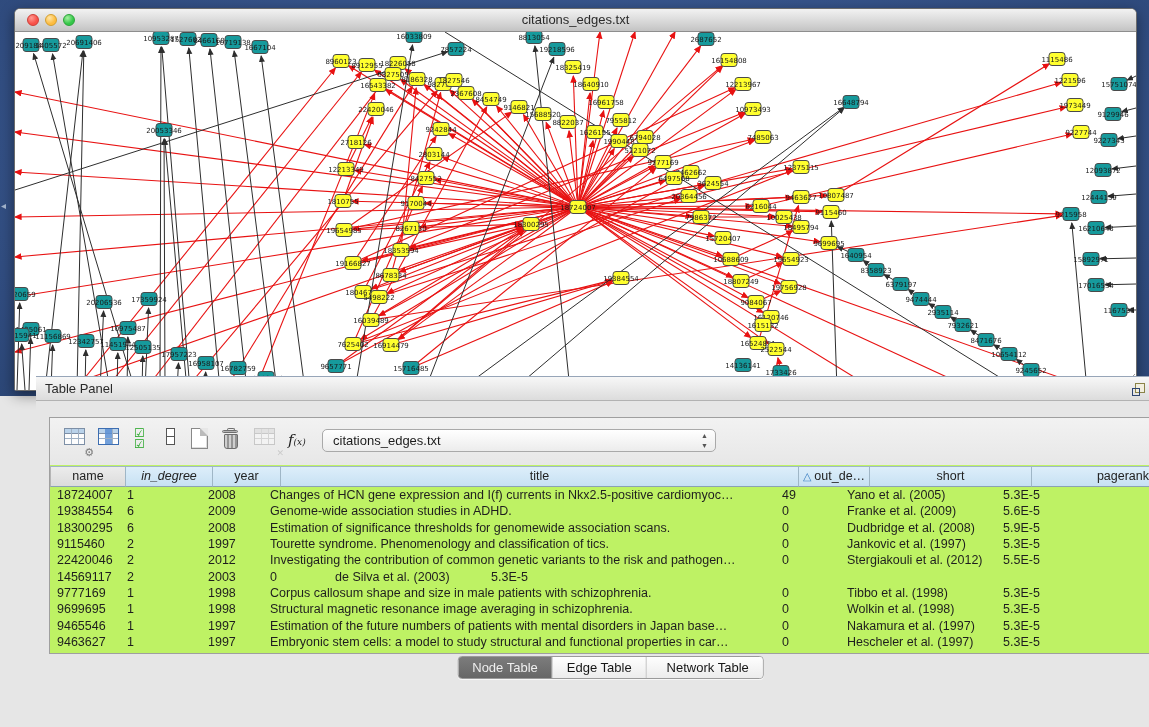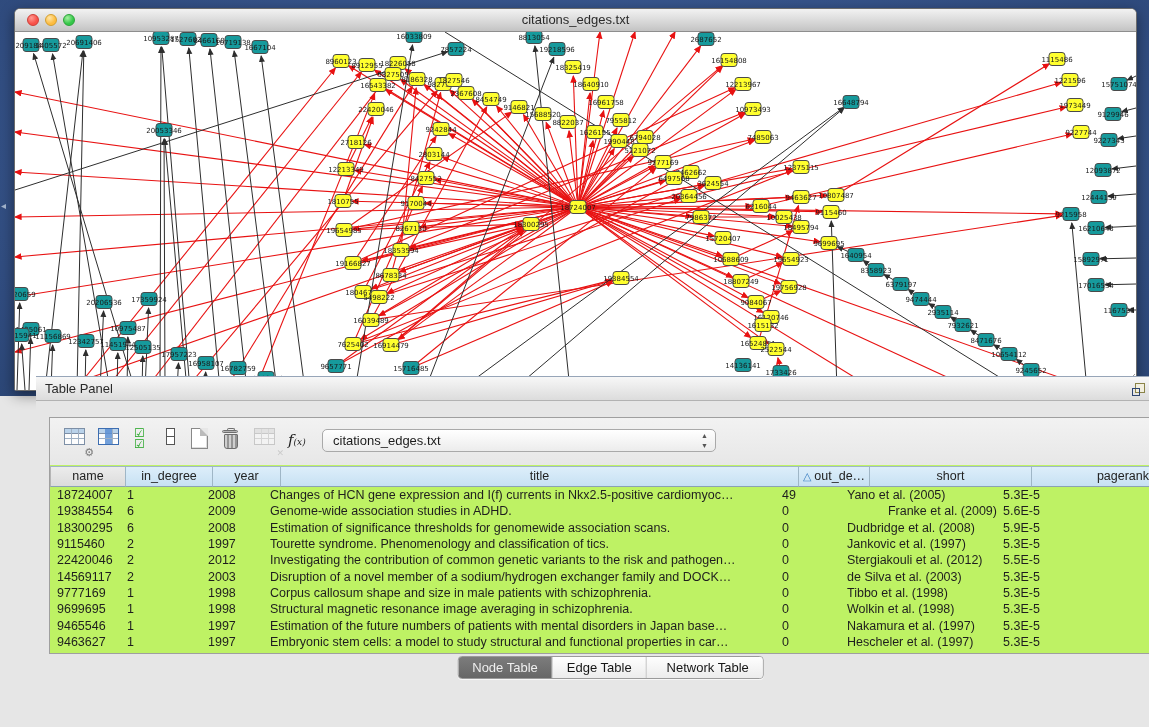--- a/index.html
+++ b/index.html
@@ -861,21 +861,21 @@
       <div class="tb-icon fx-ic" style="left:238px;width:30px">f<small>(x)</small></div>
       <div class="table-select">
         <span class="val">citations_edges.txt</span>
         <span class="spin">▲<br>▼</span>
       </div>
     </div>
 
     <div class="grid-area">
       <div class="hdr" id="thead">
           <div class="hcell first" style="width: 76px;">name</div>
-          <div class="hcell" style="width: 87px;">in_degree</div>
+          <div class="hcell" style="width: 87px; font-style: italic;">in_degree</div>
           <div class="hcell" style="width: 68px;">year</div>
           <div class="hcell" style="width: 518px;">title</div>
           <div class="hcell" style="width: 71px;"><span class="sortg">△</span>out_de…</div>
           <div class="hcell" style="width: 162px;">short</div>
           <div class="hcell" style="width: 118px; text-align: right;">pagerank</div>
         </div>
       <div class="rowswrap" id="tbody">
           <div class="trow">
             <div class="tcell" style="width: 70px;">18724007</div>
             <div class="tcell" style="width: 81px;">1</div>
@@ -884,21 +884,21 @@
             <div class="tcell" style="width: 65px;">49</div>
             <div class="tcell" style="width: 156px;">Yano et al. (2005)</div>
             <div class="tcell" style="width: 112px;">5.3E-5</div>
           </div>
           <div class="trow">
             <div class="tcell" style="width: 70px;">19384554</div>
             <div class="tcell" style="width: 81px;">6</div>
             <div class="tcell" style="width: 62px;">2009</div>
             <div class="tcell" style="width: 512px;">Genome-wide association studies in ADHD.</div>
             <div class="tcell" style="width: 65px;">0</div>
-            <div class="tcell" style="width: 156px; text-align: right;">Franke et al. (2009)</div>
+            <div class="tcell" style="width: 156px;">Franke et al. (2009)</div>
             <div class="tcell" style="width: 112px;">5.6E-5</div>
           </div>
           <div class="trow">
             <div class="tcell" style="width: 70px;">18300295</div>
             <div class="tcell" style="width: 81px;">6</div>
             <div class="tcell" style="width: 62px;">2008</div>
             <div class="tcell" style="width: 512px;">Estimation of significance thresholds for genomewide association scans.</div>
             <div class="tcell" style="width: 65px;">0</div>
             <div class="tcell" style="width: 156px;">Dudbridge et al. (2008)</div>
             <div class="tcell" style="width: 112px;">5.9E-5</div>
@@ -918,21 +918,20 @@
             <div class="tcell" style="width: 62px;">2012</div>
             <div class="tcell" style="width: 512px;">Investigating the contribution of common genetic variants to the risk and pathogen…</div>
             <div class="tcell" style="width: 65px;">0</div>
             <div class="tcell" style="width: 156px;">Stergiakouli et al. (2012)</div>
             <div class="tcell" style="width: 112px;">5.5E-5</div>
           </div>
           <div class="trow">
             <div class="tcell" style="width: 70px;">14569117</div>
             <div class="tcell" style="width: 81px;">2</div>
             <div class="tcell" style="width: 62px;">2003</div>
-            <div class="tcell" style="width: 512px;">Disruption of a novel member of a sodium/hydrogen exchanger family and DOCK…</div>
             <div class="tcell" style="width: 65px;">0</div>
             <div class="tcell" style="width: 156px;">de Silva et al. (2003)</div>
             <div class="tcell" style="width: 112px;">5.3E-5</div>
           </div>
           <div class="trow">
             <div class="tcell" style="width: 70px;">9777169</div>
             <div class="tcell" style="width: 81px;">1</div>
             <div class="tcell" style="width: 62px;">1998</div>
             <div class="tcell" style="width: 512px;">Corpus callosum shape and size in male patients with schizophrenia.</div>
             <div class="tcell" style="width: 65px;">0</div>

